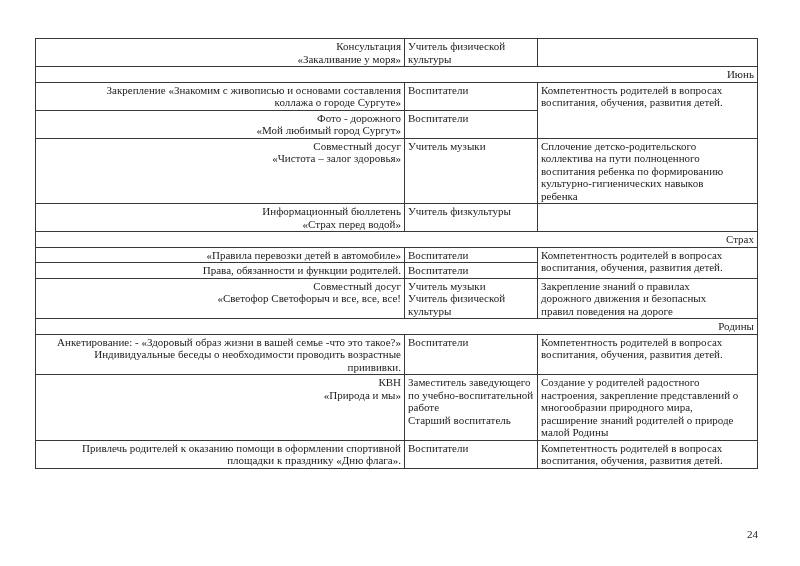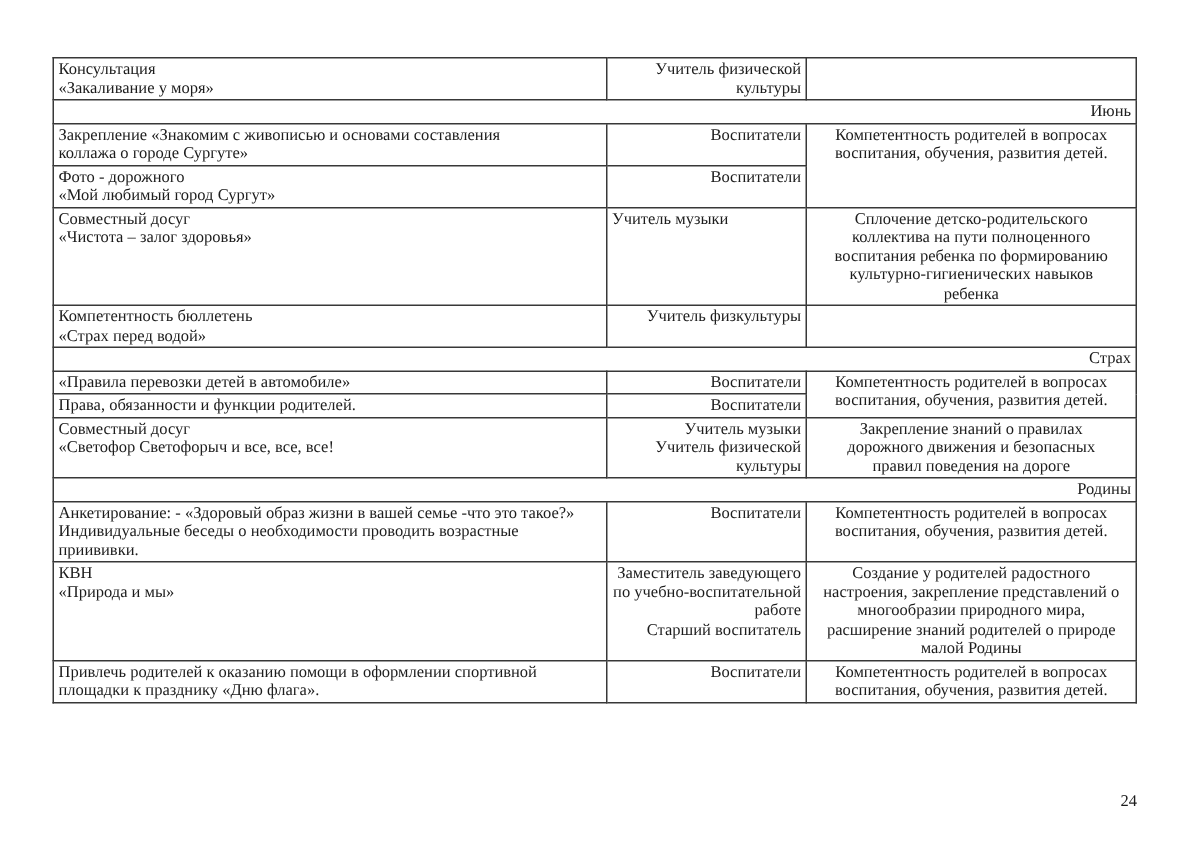--- a/index.html
+++ b/index.html
@@ -26,24 +26,24 @@
   }
   table.schedule td {
     border: 1px solid #383838;
     vertical-align: top;
     font-size: 11px;
     line-height: 12.5px;
     padding: 1px 3px;
     white-space: pre-line;
     overflow: hidden;
   }
-  td.act   { text-align: left; }
-  td.perf  { text-align: right; }
+  td.act   { text-align: right; }
+  td.perf  { text-align: left; }
   td.perf.al { text-align: left; }
-  td.res   { text-align: center; padding-left: 5px; }
+  td.res   { text-align: left; padding-left: 5px; }
   td.month { text-align: right; padding: 0 3px; line-height: 13px; }
   .page-number {
     position: absolute;
     top: 528px;
     right: 42px;
     font-size: 11px;
     line-height: 13px;
     color: #1c1c1c;
     text-align: right;
   }
@@ -85,21 +85,21 @@
         <td class="act">Совместный досуг
 «Чистота – залог здоровья»</td>
         <td class="perf al">Учитель музыки</td>
         <td class="res">Сплочение детско-родительского
 коллектива на пути полноценного
 воспитания ребенка по формированию
 культурно-гигиенических навыков
 ребенка</td>
       </tr>
       <tr>
-        <td class="act">Компетентность бюллетень
+        <td class="act">Информационный бюллетень
  «Страх перед водой»</td>
         <td class="perf">Учитель физкультуры</td>
         <td class="res"></td>
       </tr>
       <tr>
         <td class="month" colspan="3">Страх</td>
       </tr>
       <tr>
         <td class="act">«Правила перевозки детей в автомобиле»</td>
         <td class="perf">Воспитатели</td>

